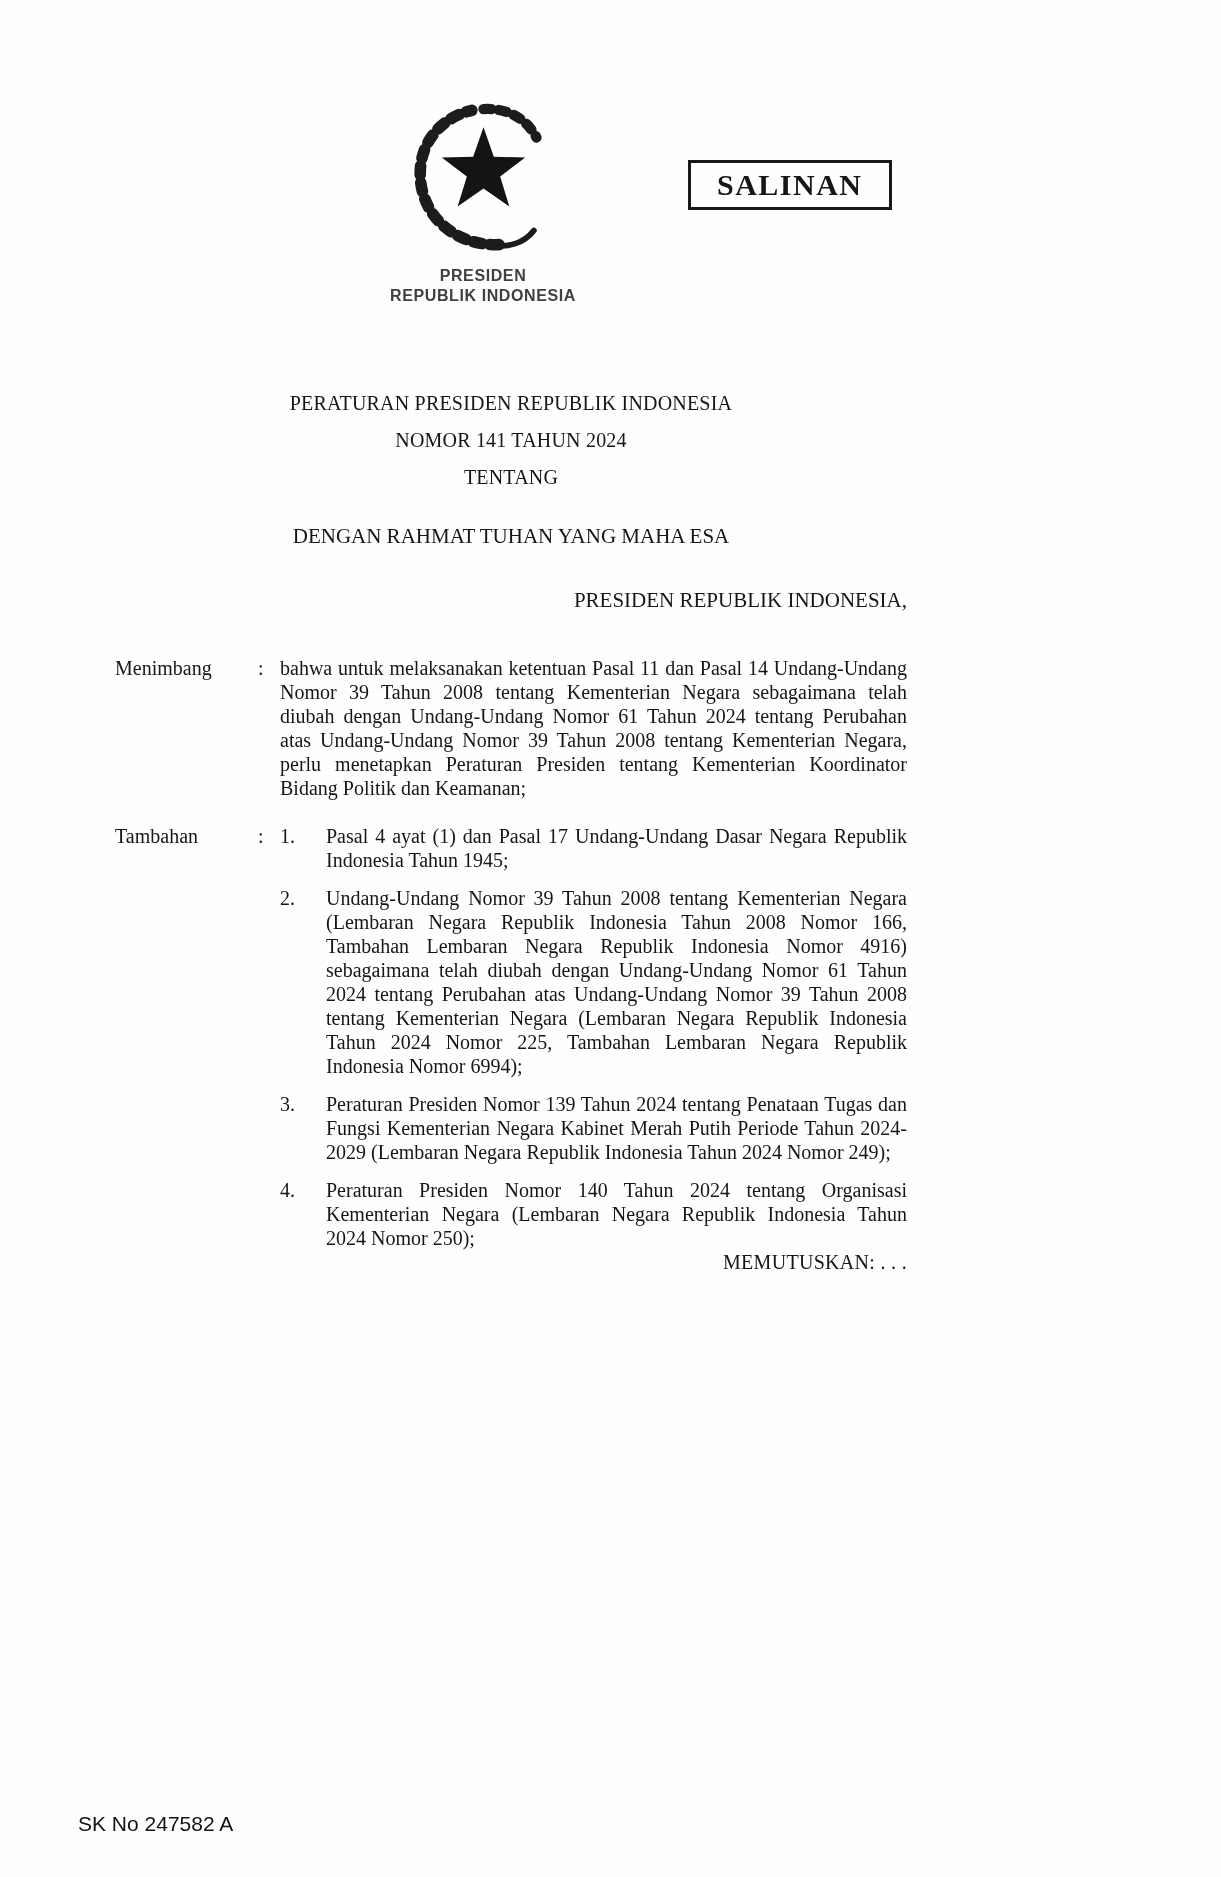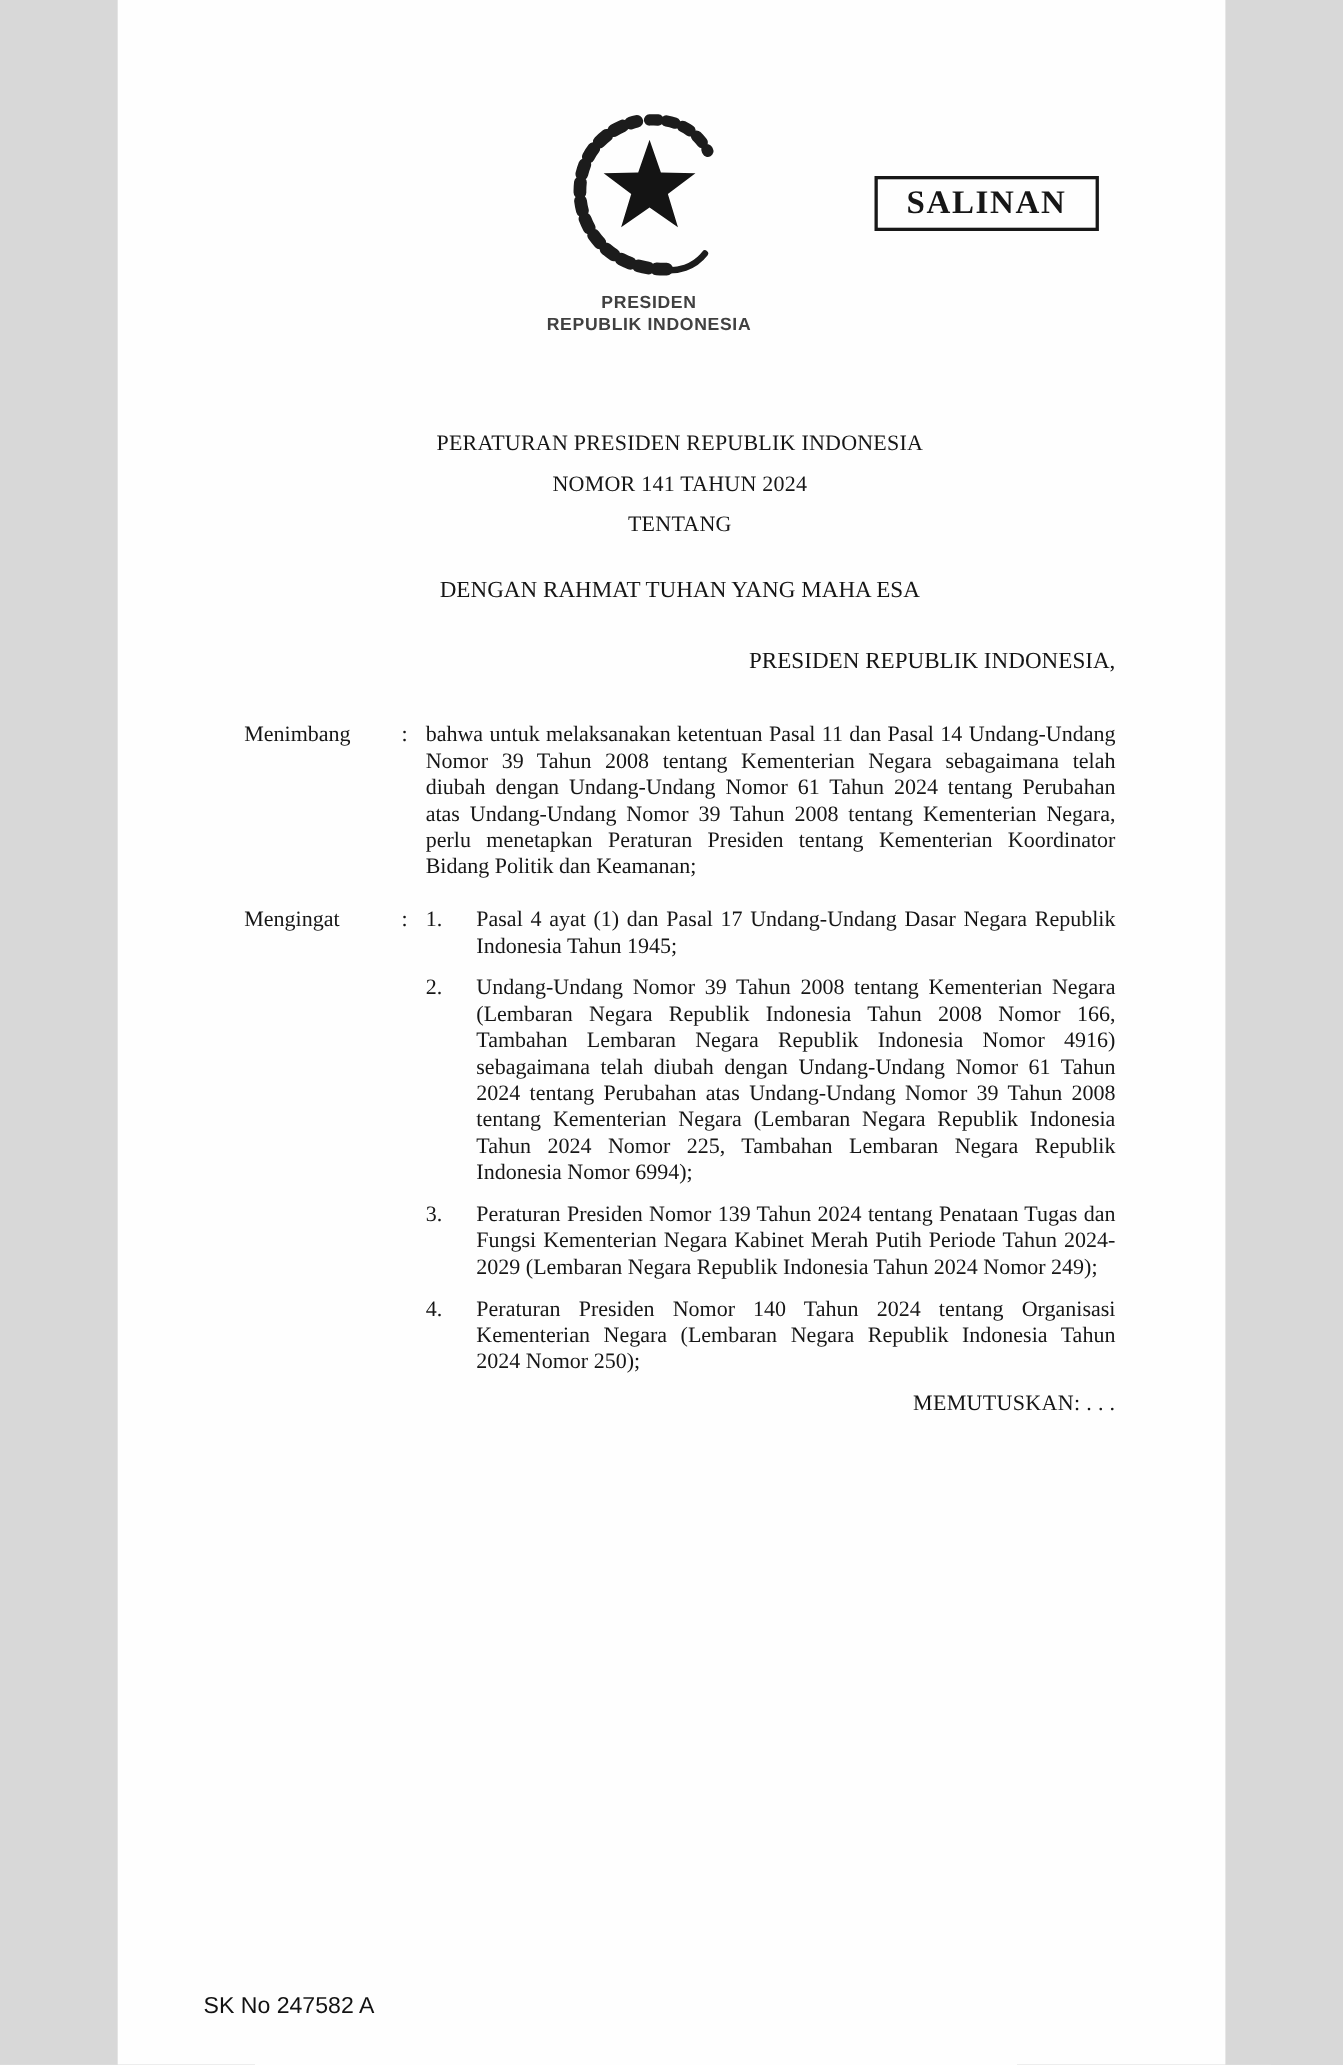--- a/index.html
+++ b/index.html
@@ -1,19 +1,19 @@
 <!DOCTYPE html>
 <html><head>
 <meta charset="utf-8">
 <style>
   * { margin:0; padding:0; box-sizing:border-box; }
   html, body { background:#d8d8d8; }
   .page {
     position:relative;
-    width:1007px; height:1877px;
+    width:1221px; height:1877px;
     margin:0 auto;
     background:#fefefe;
     font-family:"Liberation Serif","DejaVu Serif",serif;
     color:#161616;
     overflow:hidden;
   }
 
   
   .seal { position:absolute; left:406px; top:100px; width:155px; height:155px; }
   .seal svg { width:100%; height:100%; }
@@ -54,21 +54,21 @@
   .clabel { flex:0 0 143px; }
   .ccolon { flex:0 0 22px; }
   .cbody  { flex:1 1 auto; min-width:0; }
   .just   { text-align:justify; }
 
   .item { display:flex; align-items:flex-start; margin-bottom:14px; }
   .item:last-child { margin-bottom:0; }
   .num  { flex:0 0 46px; }
   .itxt { flex:1 1 auto; display:block; min-width:0; }
 
-  .decision { margin-top:14px; text-align:right; font-size:20px; letter-spacing:0.3px; }
+  .decision { text-align:right; font-size:20px; letter-spacing:0.3px; }
 
   .footer {
     position:absolute; left:78px; top:1812px;
     font-family:"Liberation Sans","DejaVu Sans",sans-serif;
     font-weight:normal; font-size:21px; color:#121212;
   }
 </style>
 </head>
 <body>
 
@@ -109,21 +109,21 @@
     <div class="invocation">DENGAN RAHMAT TUHAN YANG MAHA ESA</div>
     <div class="authority">PRESIDEN REPUBLIK INDONESIA,</div>
 
     <div class="clause menimbang">
       <div class="clabel">Menimbang</div>
       <div class="ccolon">:</div>
       <div class="cbody just">bahwa untuk melaksanakan ketentuan Pasal 11 dan Pasal 14 Undang-Undang Nomor 39 Tahun 2008 tentang Kementerian Negara sebagaimana telah diubah dengan Undang-Undang Nomor 61 Tahun 2024 tentang Perubahan atas Undang-Undang Nomor 39 Tahun 2008 tentang Kementerian Negara, perlu menetapkan Peraturan Presiden tentang Kementerian Koordinator Bidang Politik dan Keamanan;</div>
     </div>
 
     <div class="clause mengingat">
-      <div class="clabel">Mengingat</div>
+      <div class="clabel">Tambahan</div>
       <div class="ccolon">:</div>
       <div class="cbody">
         <div class="item">
           <span class="num">1.</span>
           <span class="itxt just">Pasal 4 ayat (1) dan Pasal 17 Undang-Undang Dasar Negara Republik Indonesia Tahun 1945;</span>
         </div>
         <div class="item">
           <span class="num">2.</span>
           <span class="itxt just">Undang-Undang Nomor 39 Tahun 2008 tentang Kementerian Negara (Lembaran Negara Republik Indonesia Tahun 2008 Nomor 166, Tambahan Lembaran Negara Republik Indonesia Nomor 4916) sebagaimana telah diubah dengan Undang-Undang Nomor 61 Tahun 2024 tentang Perubahan atas Undang-Undang Nomor 39 Tahun 2008 tentang Kementerian Negara (Lembaran Negara Republik Indonesia Tahun 2024 Nomor 225, Tambahan Lembaran Negara Republik Indonesia Nomor 6994);</span>
         </div>

